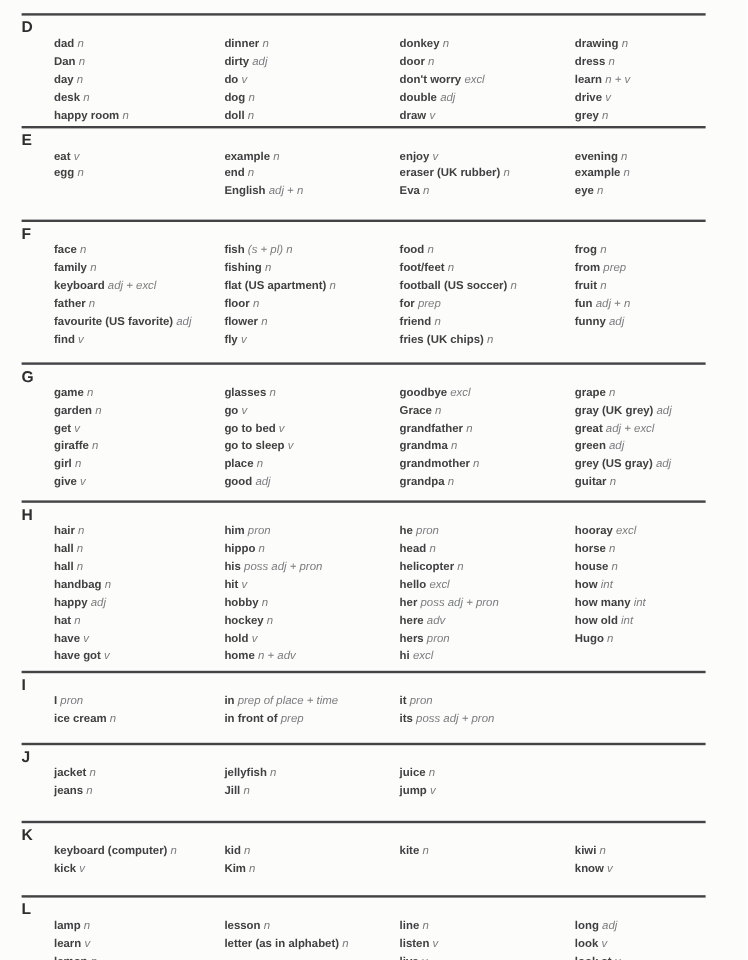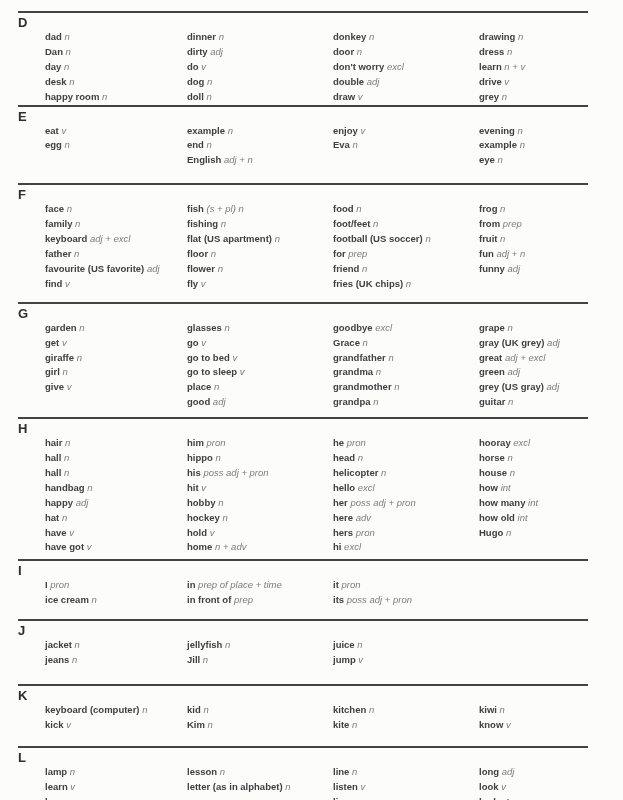--- a/index.html
+++ b/index.html
@@ -109,20 +109,21 @@
           <div class="entry"><span class="w">eat</span> <span class="pos">v</span></div>
           <div class="entry"><span class="w">egg</span> <span class="pos">n</span></div>
         </div>
         <div class="col">
           <div class="entry"><span class="w">example</span> <span class="pos">n</span></div>
           <div class="entry"><span class="w">end</span> <span class="pos">n</span></div>
           <div class="entry"><span class="w">English</span> <span class="pos">adj + n</span></div>
         </div>
         <div class="col">
           <div class="entry"><span class="w">enjoy</span> <span class="pos">v</span></div>
+          <div class="entry"><span class="w">eraser (UK rubber)</span> <span class="pos">n</span></div>
           <div class="entry"><span class="w">Eva</span> <span class="pos">n</span></div>
         </div>
         <div class="col">
           <div class="entry"><span class="w">evening</span> <span class="pos">n</span></div>
           <div class="entry"><span class="w">example</span> <span class="pos">n</span></div>
           <div class="entry"><span class="w">eye</span> <span class="pos">n</span></div>
         </div>
       </div>
     </section>
     <section class="sec sec-F">
@@ -160,20 +161,21 @@
           <div class="entry"><span class="w">fun</span> <span class="pos">adj + n</span></div>
           <div class="entry"><span class="w">funny</span> <span class="pos">adj</span></div>
         </div>
       </div>
     </section>
     <section class="sec sec-G">
       <div class="rule"></div>
       <h2 class="letter">G</h2>
       <div class="cols">
         <div class="col">
+          <div class="entry"><span class="w">game</span> <span class="pos">n</span></div>
           <div class="entry"><span class="w">garden</span> <span class="pos">n</span></div>
           <div class="entry"><span class="w">get</span> <span class="pos">v</span></div>
           <div class="entry"><span class="w">giraffe</span> <span class="pos">n</span></div>
           <div class="entry"><span class="w">girl</span> <span class="pos">n</span></div>
           <div class="entry"><span class="w">give</span> <span class="pos">v</span></div>
         </div>
         <div class="col">
           <div class="entry"><span class="w">glasses</span> <span class="pos">n</span></div>
           <div class="entry"><span class="w">go</span> <span class="pos">v</span></div>
           <div class="entry"><span class="w">go to bed</span> <span class="pos">v</span></div>
@@ -288,21 +290,20 @@
       <div class="cols">
         <div class="col">
           <div class="entry"><span class="w">keyboard (computer)</span> <span class="pos">n</span></div>
           <div class="entry"><span class="w">kick</span> <span class="pos">v</span></div>
         </div>
         <div class="col">
           <div class="entry"><span class="w">kid</span> <span class="pos">n</span></div>
           <div class="entry"><span class="w">Kim</span> <span class="pos">n</span></div>
         </div>
         <div class="col">
-          <div class="entry"><span class="w">kitchen</span> <span class="pos">n</span></div>
           <div class="entry"><span class="w">kite</span> <span class="pos">n</span></div>
         </div>
         <div class="col">
           <div class="entry"><span class="w">kiwi</span> <span class="pos">n</span></div>
           <div class="entry"><span class="w">know</span> <span class="pos">v</span></div>
         </div>
       </div>
     </section>
     <section class="sec sec-L">
       <div class="rule"></div>

